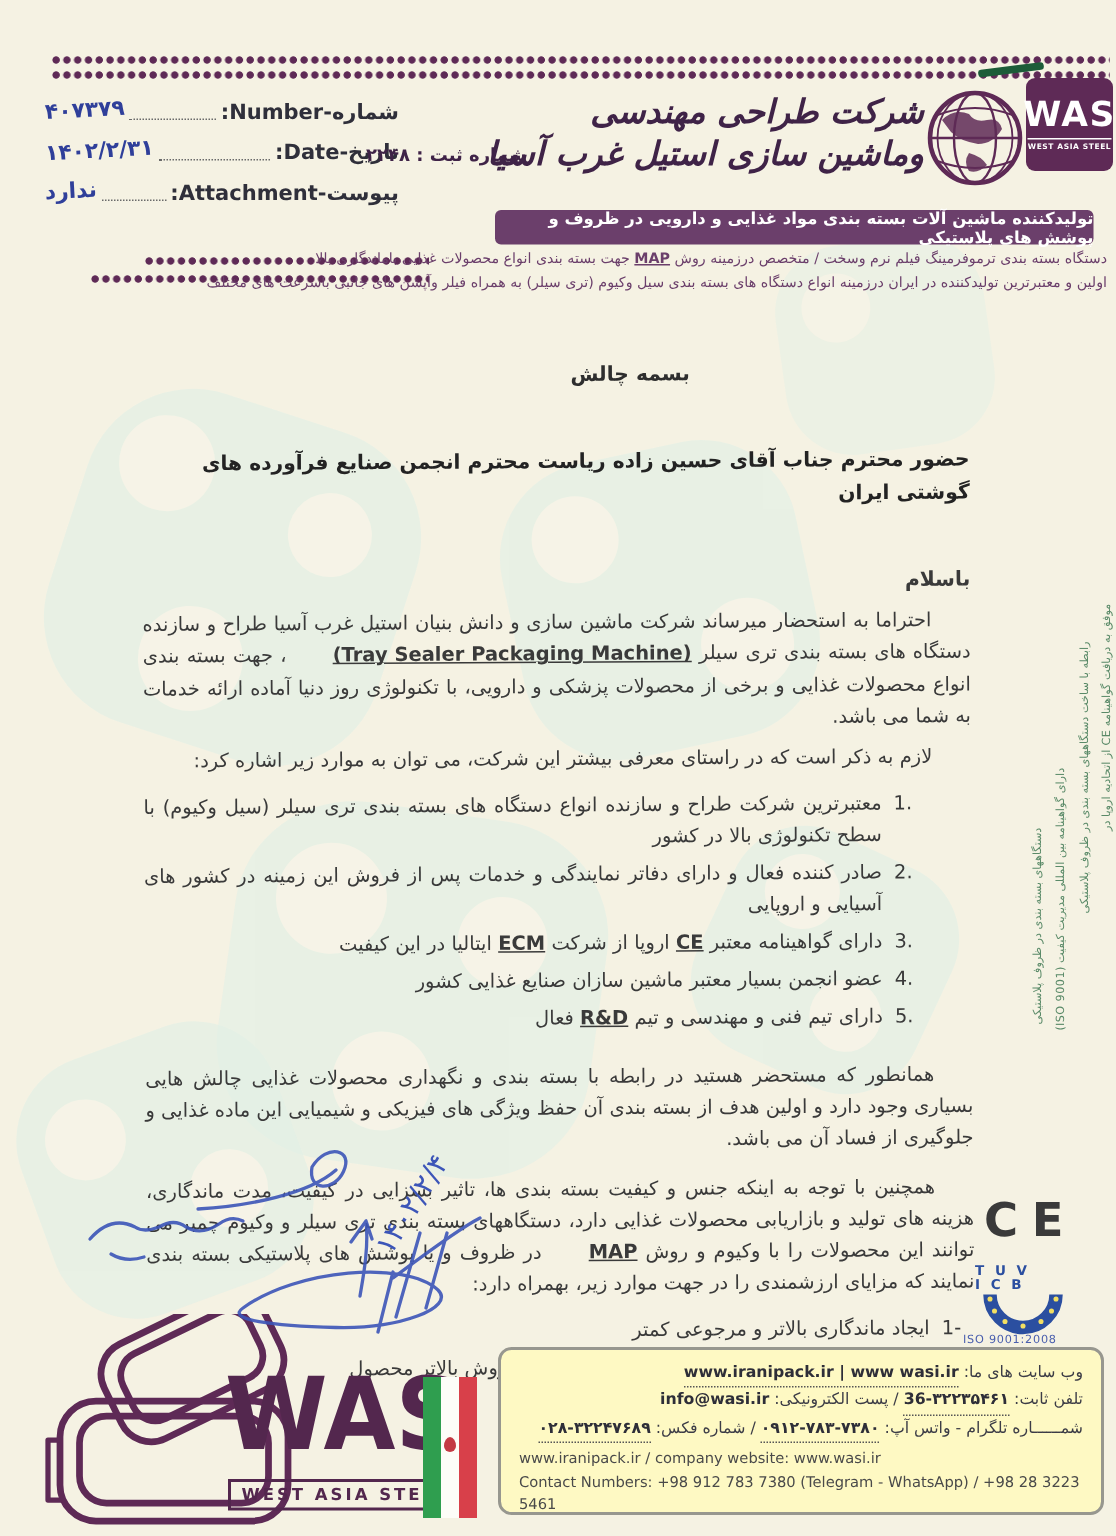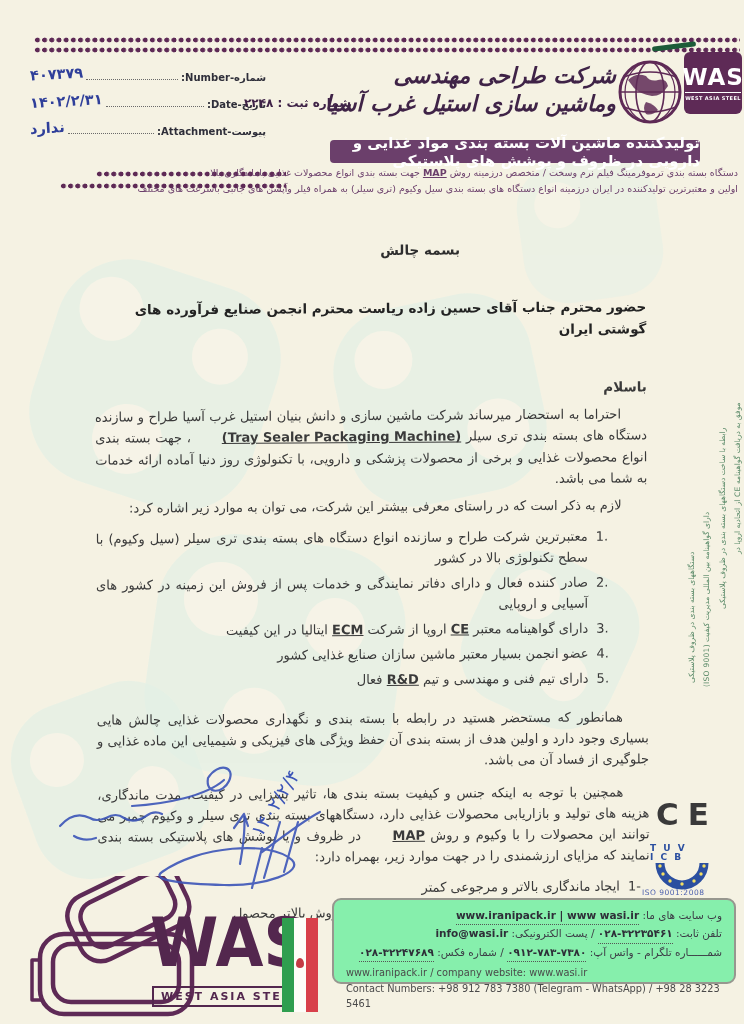--- a/index.html
+++ b/index.html
@@ -8,41 +8,41 @@
   
   .wm{position:absolute;background:#e2f0e6;opacity:.65;border-radius:32%;z-index:0;}
   .wm .hole{position:absolute;background:#f7f5ea;border-radius:50%;}
   
   .dotrow{position:absolute;height:8px;z-index:2;
     background-image:radial-gradient(circle at 3.4px 4px,#5e2a56 2.2px,transparent 2.7px);
     background-size:7.2px 8px;background-repeat:repeat-x;}
   
   .fields{position:absolute;left:30px;top:56px;width:236px;z-index:3;}
   .frow{position:relative;display:flex;align-items:flex-end;direction:rtl;height:27px;}
-  .flabel{font-size:10px;font-weight:bold;color:#2f2f3a;white-space:nowrap;}
+  .flabel{font-size:14px;font-weight:bold;color:#2f2f3a;white-space:nowrap;}
   .fleader{flex:1;border-bottom:1.6px dotted #6a6a6a;margin:0 3px 3px 3px;height:1px;}
   .fvalue{font-size:14.5px;color:#2f3f9a;font-weight:600;letter-spacing:1px;
           transform:rotate(-3deg);white-space:nowrap;margin-bottom:1px;}
   .company{position:absolute;right:128px;top:62px;width:300px;z-index:3;text-align:right;
            font-size:22px;font-weight:bold;font-style:italic;color:#3f2347;direction:rtl;line-height:1.25;}
   .reg{position:absolute;left:244px;top:96px;z-index:3;font-size:12px;font-weight:bold;
        color:#3f2347;direction:rtl;}
   .staple{position:absolute;left:652px;top:44px;width:44px;height:5px;background:#1c5c38;
           transform:rotate(-7deg);border-radius:2px;z-index:4;}
   .globe{position:absolute;left:616px;top:58px;z-index:3;}
   .waslogo{position:absolute;left:684px;top:52px;width:58px;height:62px;background:#5e2a56;
            border-radius:6px;z-index:3;display:flex;flex-direction:column;align-items:center;
            justify-content:center;}
   .waslogo .big{color:#fff;font-weight:900;font-size:23px;letter-spacing:1px;line-height:1;}
   .waslogo .sub{color:#fff;font-size:5px;font-weight:bold;letter-spacing:.4px;margin-top:3px;
                 border-top:1px solid #fff;padding-top:2px;}
   
   .banner{position:absolute;left:330px;top:140px;width:370px;height:23px;background:#6b3f6b;
-          border-radius:4px;color:#fff;font-size:15px;font-weight:bold;display:flex;
-          align-items:center;justify-content:center;direction:rtl;z-index:3;}
+          border-radius:4px;color:#fff;font-size:11px;font-weight:bold;display:flex;
+          align-items:center;justify-content:center;direction:rtl;z-index:3;padding-left:29px;}
   .subline{position:absolute;right:6px;z-index:3;direction:rtl;text-align:right;color:#6b3f6b;
            font-size:9.5px;width:672px;}
   .cluster{position:absolute;height:8px;z-index:2;
     background-image:radial-gradient(circle at 3.4px 4px,#5e2a56 2.2px,transparent 2.7px);
     background-size:7.2px 8px;background-repeat:repeat-x;}
   
   .letter-body{position:absolute;left:96px;top:240px;width:552px;direction:rtl;z-index:3;
                font-size:13px;line-height:1.62;color:#3a3a3a;transform:rotate(-.35deg);
                text-align:justify;}
   .bism{display:inline-block;margin-right:186px;font-weight:bold;font-size:13.5px;color:#2e2e2e;}
@@ -77,21 +77,21 @@
         color:#53274e;letter-spacing:0;line-height:1;transform:scaleY(1.08);}
   .bwasbox{position:absolute;left:152px;top:986px;z-index:4;border:2.5px solid #53274e;
            color:#53274e;font-weight:900;font-size:11px;letter-spacing:2px;padding:2px 7px;}
   .flag{position:absolute;left:282px;top:918px;width:36px;height:94px;z-index:4;display:flex;}
   .flag .g{width:12px;background:#2f9e4f;}
   .flag .w{width:12px;background:#fdfdf8;position:relative;}
   .flag .r{width:12px;background:#d8404a;}
   .flag .emblem{position:absolute;left:2px;top:40px;width:8px;height:10px;background:#c43a44;
                 border-radius:50% 50% 50% 50%/60% 60% 40% 40%;}
   
-  .fbox{position:absolute;left:332px;top:898px;width:404px;height:86px;background:#86efac;
+  .fbox{position:absolute;left:332px;top:898px;width:404px;height:112px;background:#fef9c3;
         border:2px solid #97978f;border-radius:9px;z-index:3;padding:7px 12px;box-sizing:border-box;}
   .farow{direction:rtl;text-align:right;font-size:10.5px;color:#3c3c46;line-height:1.65;}
   .farow .val{font-weight:bold;color:#2e2e38;}
   .ltr{direction:ltr;unicode-bidi:embed;display:inline-block;}
   .enrow{direction:ltr;text-align:left;font-size:9.8px;color:#4a4a4a;line-height:1.6;}
   .dotu{border-bottom:1.3px dotted #555;}
 </style>
 </head>
 <body>
 
@@ -282,21 +282,21 @@
     <div class="r"></div>
   </div>
 
   <div class="fbox">
     <div class="farow">
       <span>وب سایت های ما:</span>
       <span class="val ltr dotu">www.iranipack.ir | www wasi.ir</span>
     </div>
     <div class="farow">
       <span>تلفن ثابت:</span>
-      <span class="val ltr dotu">۰۲۸-۳۲۲۳۵۴۶۱</span>
+      <span class="val ltr dotu">36-۳۲۲۳۵۴۶۱</span>
       <span>/ پست الکترونیکی:</span>
       <span class="val ltr">info@wasi.ir</span>
     </div>
     <div class="farow">
       <span>شمــــــاره تلگرام - واتس آپ:</span>
       <span class="val ltr dotu">۰۹۱۲-۷۸۳-۷۳۸۰</span>
       <span>/ شماره فکس:</span>
       <span class="val ltr dotu">۰۲۸-۳۲۲۴۷۶۸۹</span>
     </div>
     <div class="enrow" style="margin-top:3px;">www.iranipack.ir  /  company website: www.wasi.ir</div>

